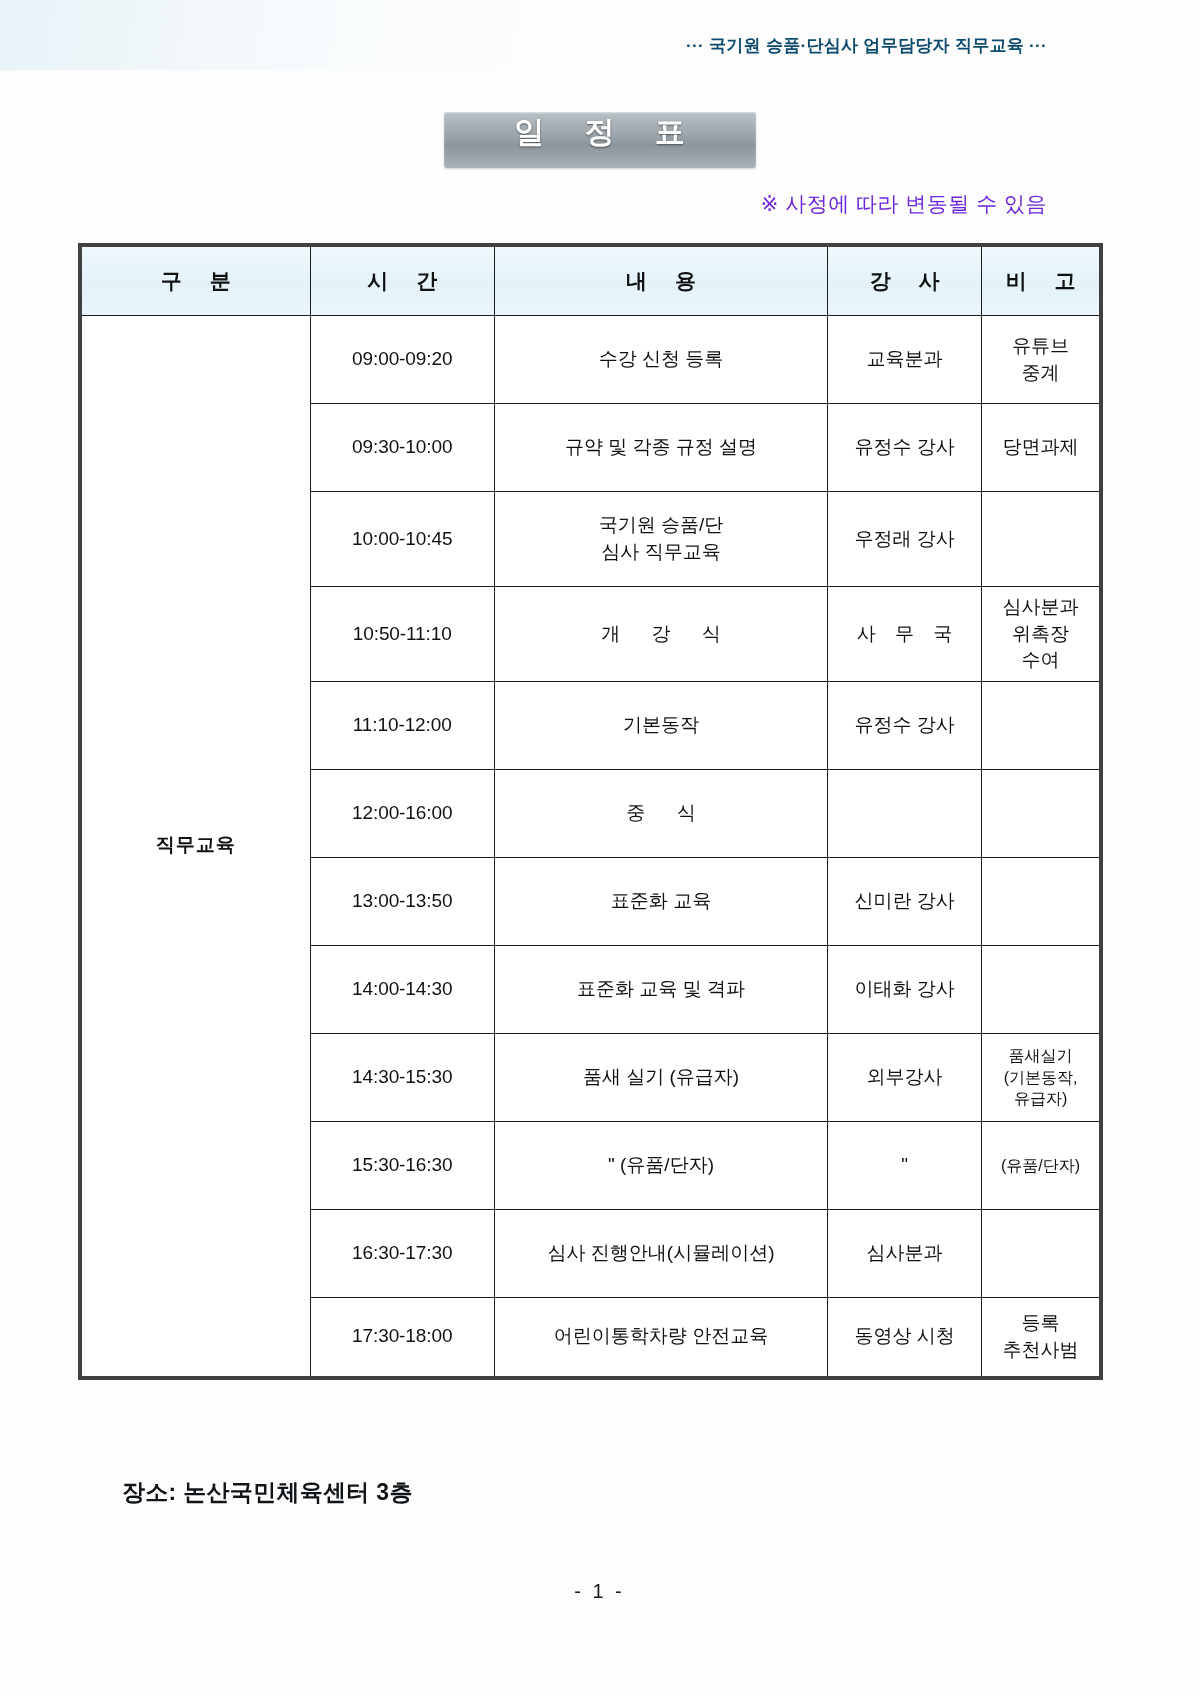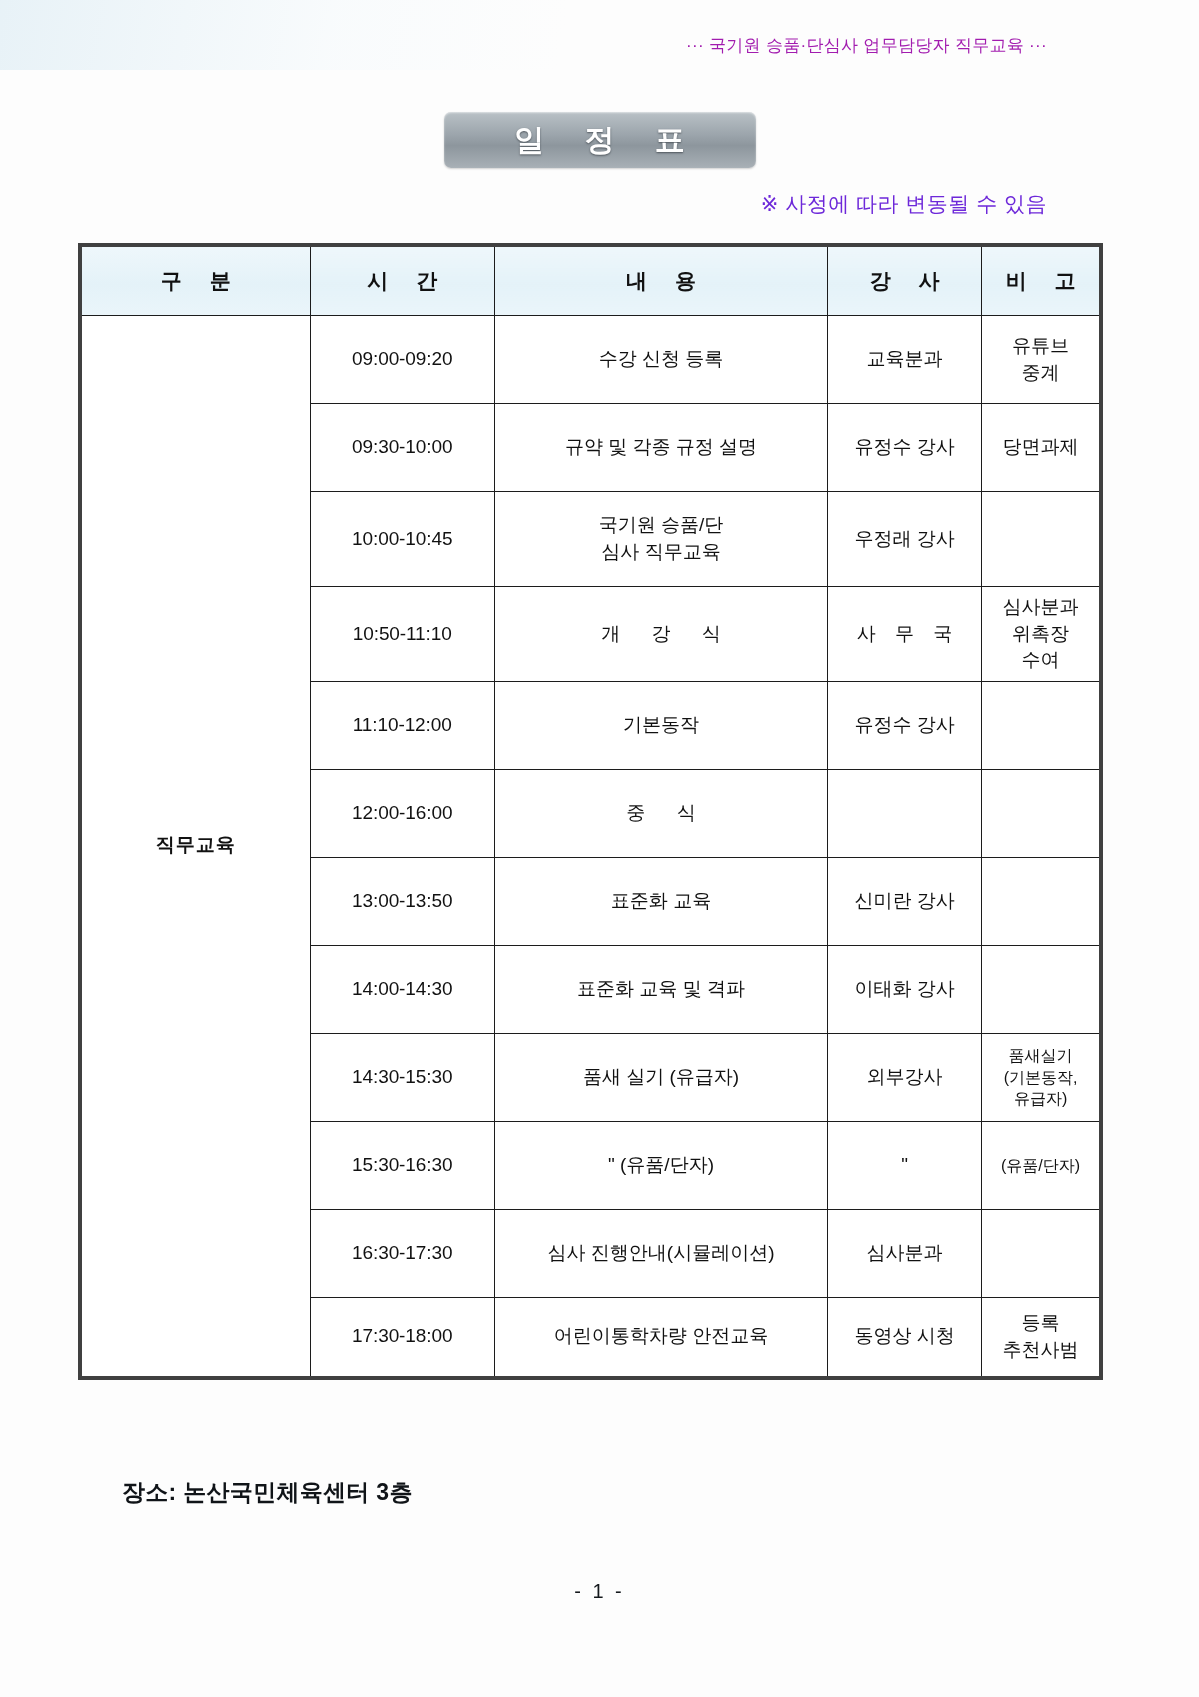--- a/index.html
+++ b/index.html
@@ -29,42 +29,42 @@
     background: linear-gradient(100deg, rgba(228,240,246,0.85) 0%, rgba(243,249,252,0.45) 48%, rgba(255,255,255,0) 80%);
     pointer-events: none;
   }
 
   
   .doc-header {
     position: absolute;
     right: 152px;
     top: 34px;
     font-size: 17px;
-    font-weight: 400;
+    font-weight: 700;
     letter-spacing: 0.3px;
-    color: #a21caf;
+    color: #0c4a6e;
     white-space: nowrap;
   }
 
   
   .title-wrap {
     position: absolute;
     left: 0; right: 0;
     top: 112px;
     display: flex;
     justify-content: center;
   }
   .title-plate {
     width: 312px;
     height: 56px;
-    border-radius: 7px;
+    border-radius: 2px;
     background: linear-gradient(180deg, #b9c1c6 0%, #9ba4ab 42%, #8d969d 60%, #a8b0b6 100%);
     box-shadow: inset 0 1px 2px rgba(255,255,255,0.55), 0 1px 2px rgba(0,0,0,0.18);
     display: flex;
-    align-items: center;
+    align-items: flex-start;
     justify-content: center;
   }
   .title-plate .title-text {
     font-size: 30px;
     font-weight: 700;
     color: #ffffff;
     letter-spacing: 16px;
     text-indent: 16px;
     text-shadow: 0 1px 2px rgba(40,46,52,0.65);
   }

